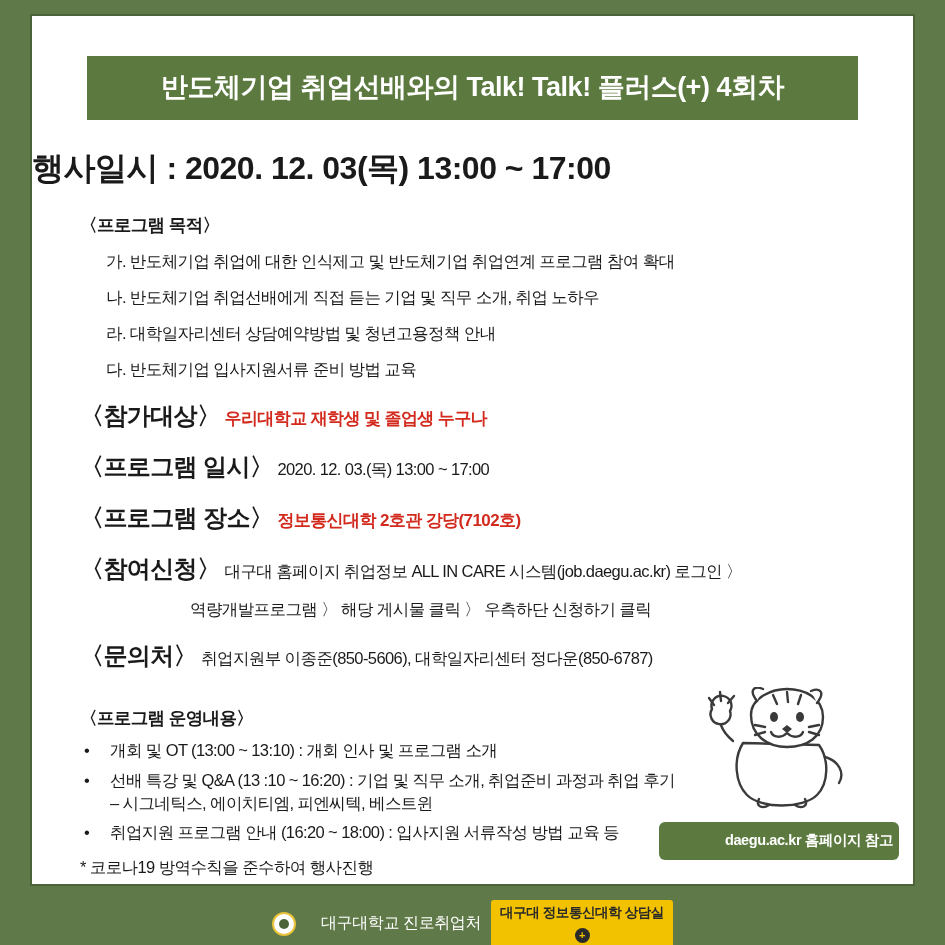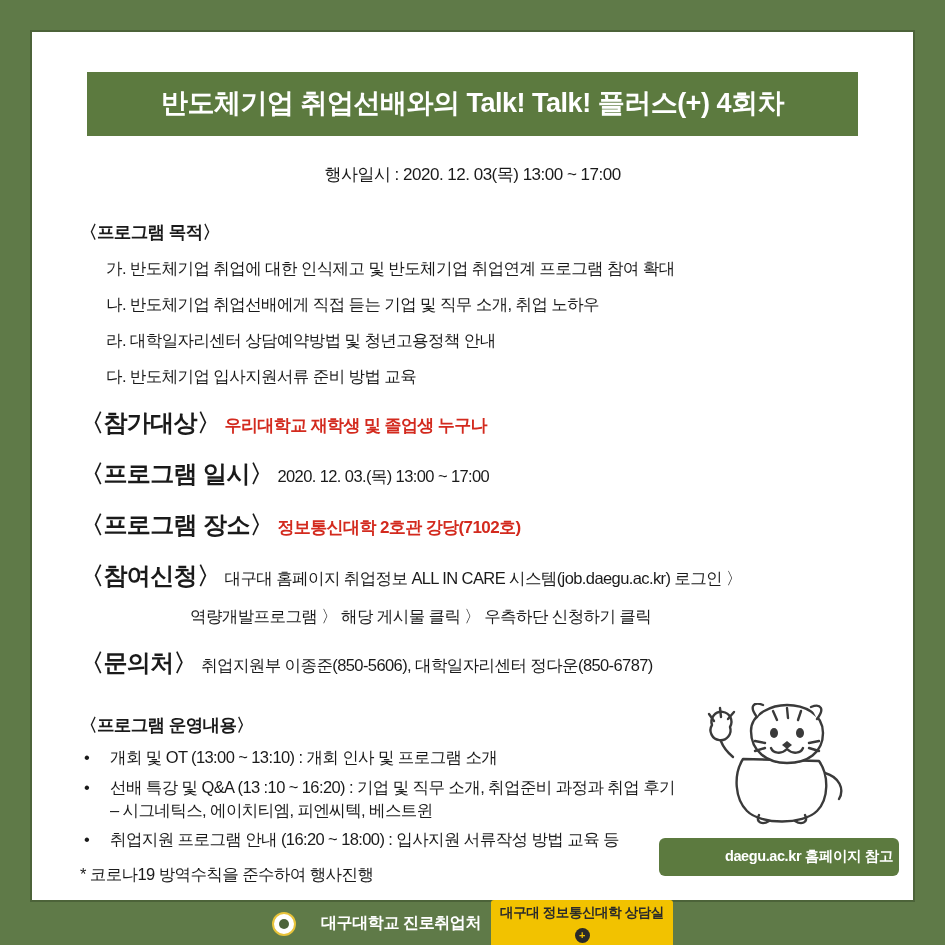--- a/index.html
+++ b/index.html
@@ -9,21 +9,21 @@
     height: 945px;
     background: #5f7a48;
     font-family: "Liberation Sans", sans-serif;
     overflow: hidden;
   }
   .poster {
     position: relative;
     width: 945px;
     height: 945px;
     background: #5f7a48;
-    padding: 30px 30px 0 30px;
+    padding: 14px 30px 0 30px;
   }
   .card {
     position: relative;
     width: 885px;
     height: 872px;
     background: #ffffff;
     border: 2px solid #4c6339;
     overflow: hidden;
   }
   .title-bar {
@@ -31,35 +31,35 @@
     background: #5c7a3f;
     color: #ffffff;
     font-size: 27px;
     font-weight: bold;
     text-align: center;
     padding: 13px 8px 15px 8px;
     letter-spacing: -0.5px;
   }
   .datetime {
     margin-top: 27px;
-    text-align: center;
-    font-size: 17px;
-    font-weight: normal;
+    text-align: left;
+    font-size: 32px;
+    font-weight: bold;
     color: #1a1a1a;
     letter-spacing: -0.5px;
   }
   .body-area {
     padding: 22px 48px 0 48px;
     color: #1a1a1a;
   }
   .sec-head {
     font-size: 17.5px;
     font-weight: bold;
     letter-spacing: -0.6px;
-    margin-top: 12px;
+    margin-top: 0;
   }
   .bullet-line {
     font-size: 16.5px;
     letter-spacing: -0.6px;
     margin-top: 14px;
     padding-left: 26px;
   }
   .kv {
     margin-top: 19px;
     font-size: 17px;
@@ -140,21 +140,21 @@
     align-items: center;
     justify-content: center;
     gap: 10px;
   }
   .footer-logo {
     display: flex;
     align-items: center;
     gap: 25px;
     color: #ffffff;
     font-size: 16px;
-    font-weight: bold;
+    font-weight: normal;
     letter-spacing: -0.4px;
   }
   .seal {
     width: 24px; height: 24px;
     border-radius: 50%;
     background: #ffffff;
     border: 2px solid #e8c33a;
     position: relative;
   }
   .seal::after {

